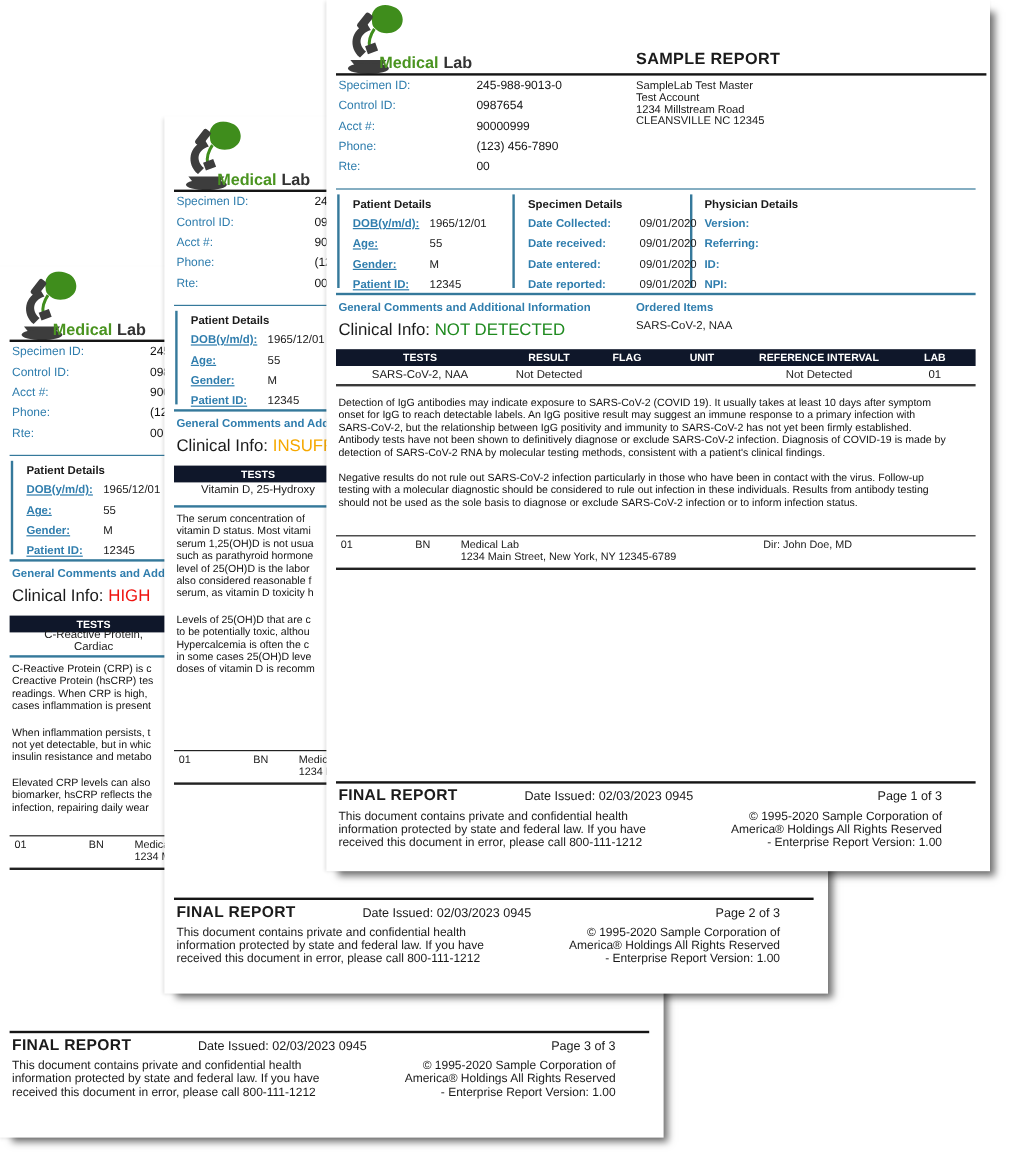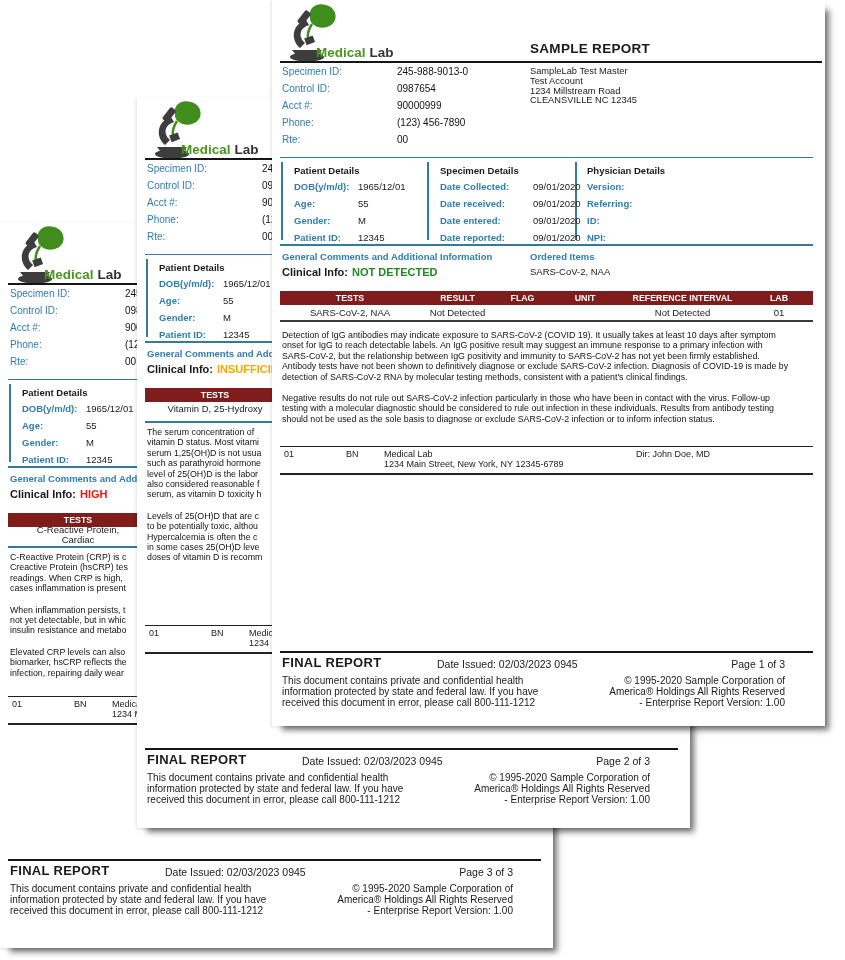--- a/index.html
+++ b/index.html
@@ -31,33 +31,33 @@
   .tline{position:absolute;left:8px;width:533px;background:#35799b;}
   .t-top{top:157px;height:1px;}
   .t-bot{top:244px;height:2px;}
   .vline{position:absolute;top:162px;height:78px;width:2px;background:#35799b;}
   .vl1{left:9px;} .vl2{left:155px;} .vl3{left:303px;}
   .panel{position:absolute;top:165px;font-size:9.5px;white-space:nowrap;}
   .p-patient{left:22px;} .p-specimen{left:168px;} .p-physician{left:315px;}
   .ptitle{font-weight:bold;height:16px;}
   .prow{height:17px;display:flex;}
   .prow .plb{color:#2f7dad;font-weight:bold;}
-  .p-patient .plb{width:64px;} .p-specimen .plb{width:93px;} .p-physician .plb{width:70px;}
+  .p-patient .plb{width:64px;text-decoration:underline;} .p-specimen .plb{width:93px;} .p-physician .plb{width:70px;}
 
   
   .comments-title{position:absolute;left:10px;top:251px;font-size:9.5px;font-weight:bold;color:#2f7dad;white-space:nowrap;}
   .ordered-title{position:absolute;left:258px;top:251px;font-size:9.5px;font-weight:bold;color:#2f7dad;white-space:nowrap;}
-  .clinical{position:absolute;left:10px;top:266px;font-size:11px;font-weight:bold;white-space:nowrap;}
+  .clinical{position:absolute;left:10px;top:266px;font-size:14px;font-weight:normal;white-space:nowrap;}
   .cl-vl{margin-left:4px;}
   .ok{color:#1f8a1f;} .warn{color:#f6a800;} .alert{color:#ef1410;}
   .ordered-value{position:absolute;left:258px;top:266px;font-size:9.5px;white-space:nowrap;}
 
   
   .ttable{position:absolute;left:8px;top:291px;width:533px;}
-  .thead{display:flex;align-items:center;height:14px;background:#7f1d1d;color:#fff;
+  .thead{display:flex;align-items:center;height:14px;background:#0f172a;color:#fff;
          font-size:8.8px;font-weight:bold;}
   .trow{display:flex;align-items:center;height:15px;font-size:9.5px;border-bottom:2px solid #3a3a3a;}
   .c0{width:140px;text-align:center;} .c1{width:75px;text-align:center;}
   .c2{width:55px;text-align:center;}  .c3{width:70px;text-align:center;}
   .c4{width:125px;text-align:center;} .c5{width:68px;text-align:center;}
   .testname{position:absolute;left:8px;top:307px;width:140px;text-align:center;
             font-size:9.5px;line-height:10px;}
   .s3 .testname{top:303px;}
   .tnline{position:absolute;left:8px;top:324px;width:533px;height:1.5px;background:#35799b;}
 

